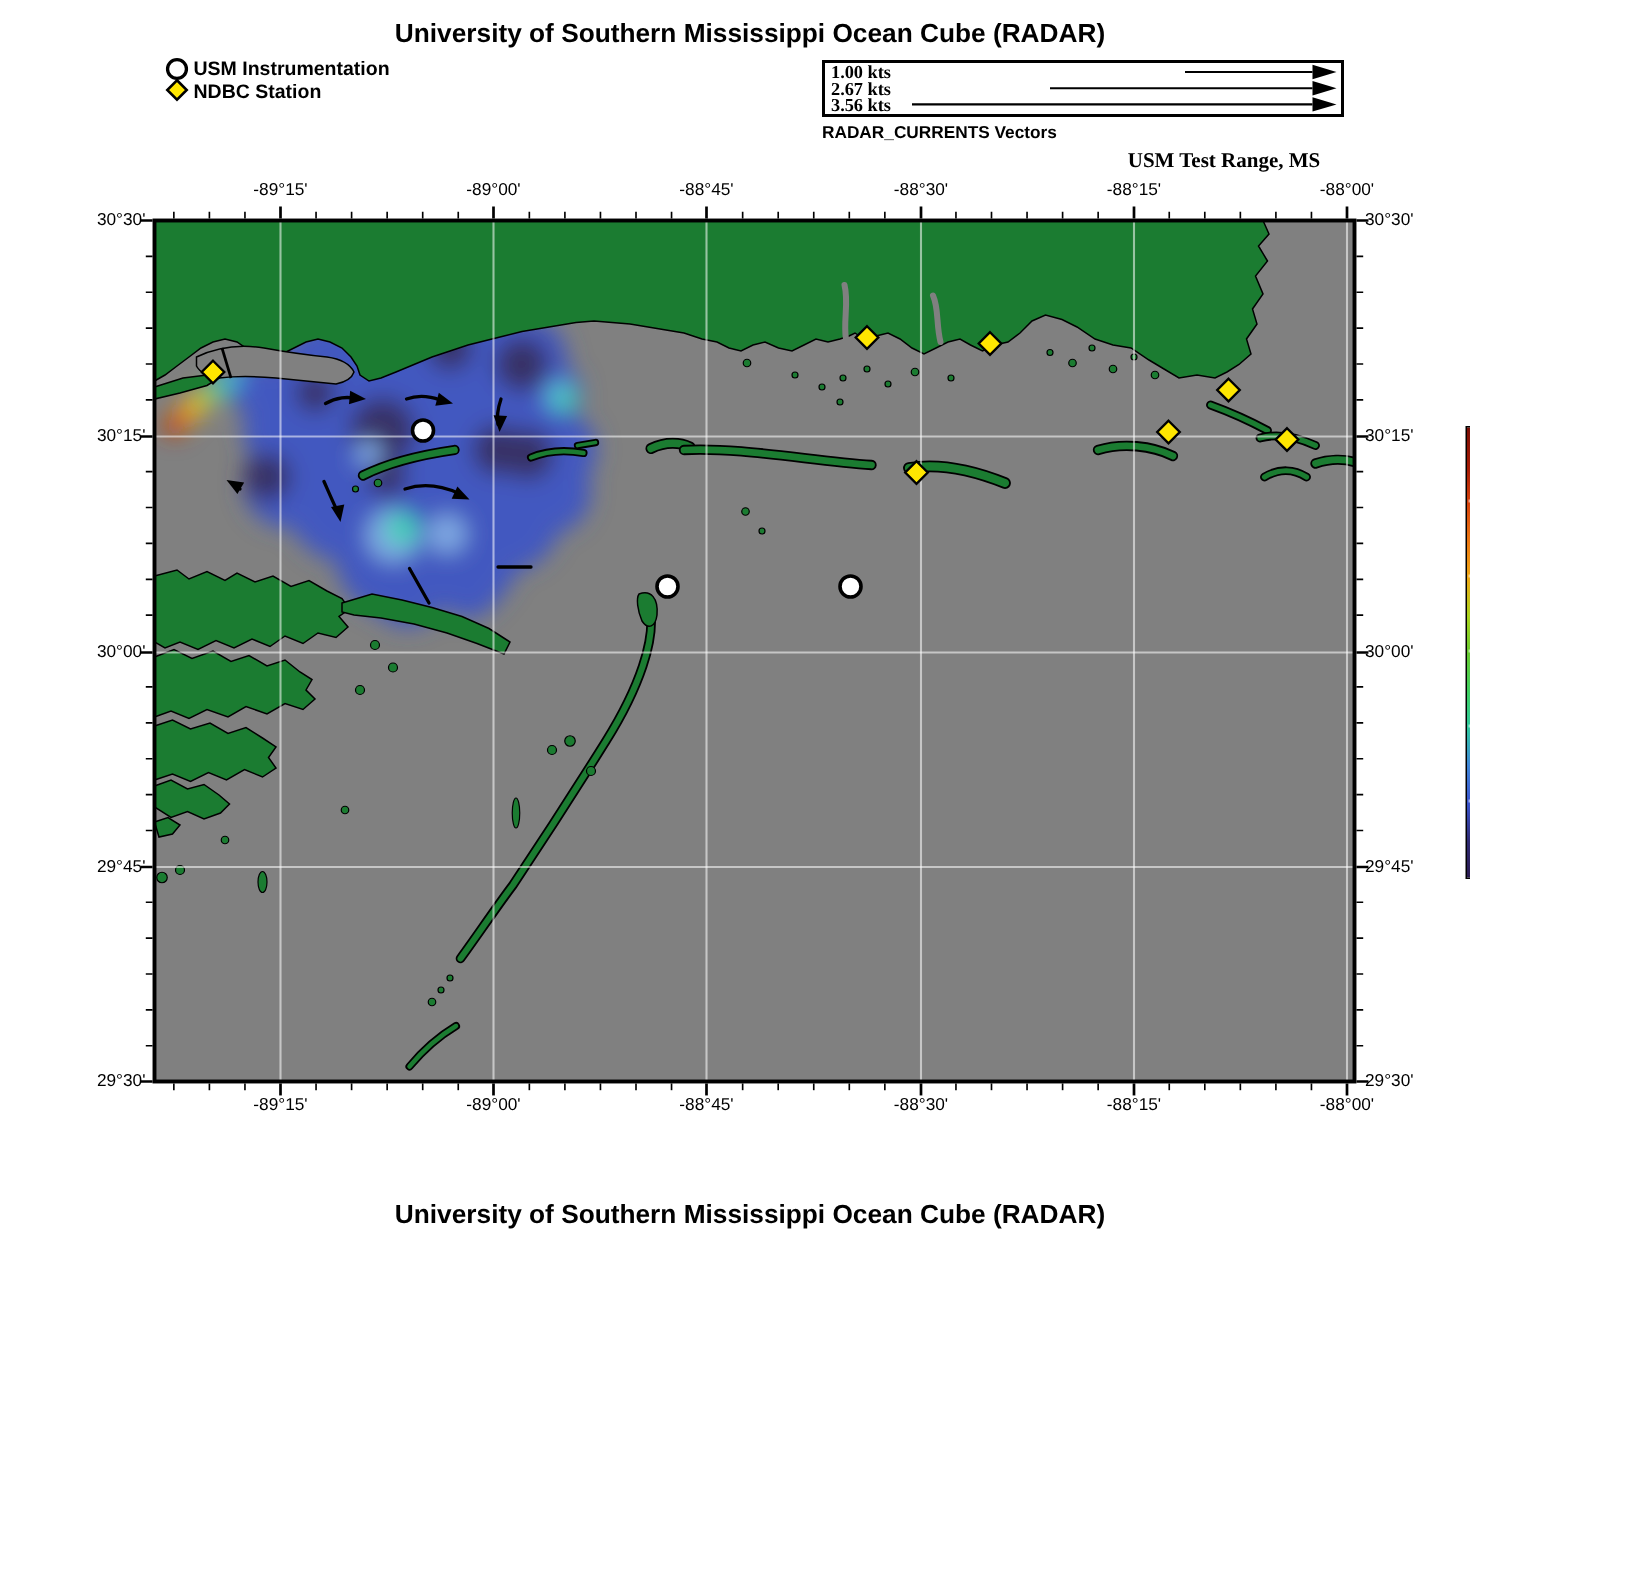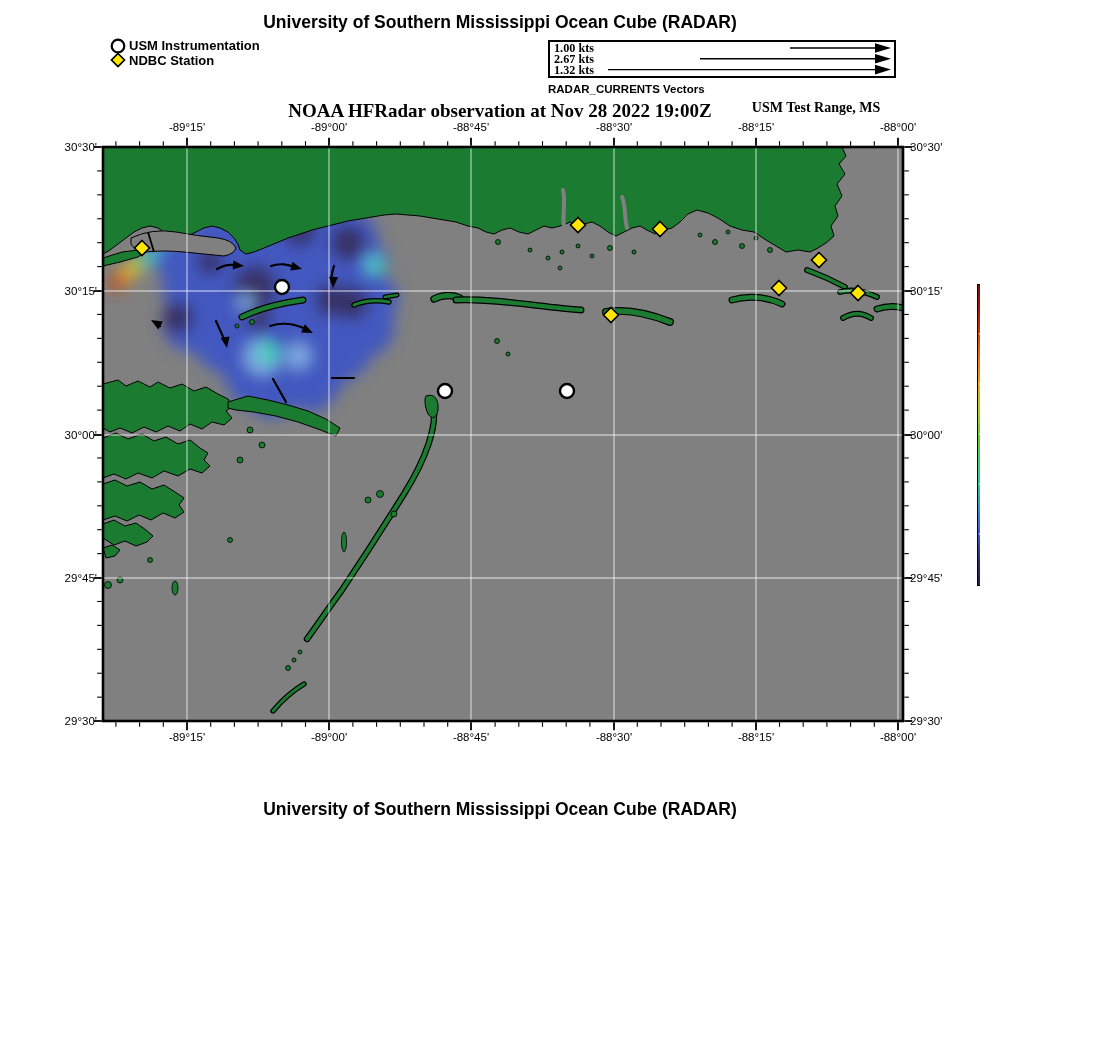--- a/index.html
+++ b/index.html
@@ -52,25 +52,24 @@
       <svg width="344" height="34" style="position: absolute; left: 0px; top: 0px;">
         <line x1="240" y1="6" x2="325" y2="6" stroke="#000" stroke-width="1.4"></line>
         <polygon points="341,6 325,1.2000000000000002 325,10.8" fill="#000"></polygon>
         <line x1="150" y1="16.8" x2="325" y2="16.8" stroke="#000" stroke-width="1.4"></line>
         <polygon points="341,16.8 325,12 325,21.6" fill="#000"></polygon>
         <line x1="58" y1="27.6" x2="325" y2="27.6" stroke="#000" stroke-width="1.4"></line>
         <polygon points="341,27.6 325,22.8 325,32.4" fill="#000"></polygon>
       </svg>
       <div class="scalerow-label" style="top: 0px;">1.00 kts</div>
       <div class="scalerow-label" style="top: 10.8px;">2.67 kts</div>
-      <div class="scalerow-label" style="top: 21.6px;">1.32 kts</div>
+      <div class="scalerow-label" style="top: 21.6px;">3.56 kts</div>
     </div>
   <div id="scale-caption">RADAR_CURRENTS Vectors</div>
 
-  <div class="abs obs-title" style="left:500px;top:100px;">NOAA HFRadar observation at Nov 28 2022 19:00Z</div>
   <div class="abs range-title" style="left:816px;top:100px;">USM Test Range, MS</div>
 
   <svg id="map-svg" class="abs" style="left:85px;top:130px;" width="830" height="610" viewBox="85 130 830 610">
     <defs>
       <filter id="blobblur" x="-40%" y="-40%" width="180%" height="180%">
         <feGaussianBlur stdDeviation="7.5"></feGaussianBlur>
       </filter>
       <clipPath id="seaclip">
           <rect x="103" y="147" width="800" height="574"></rect>
         </clipPath>

